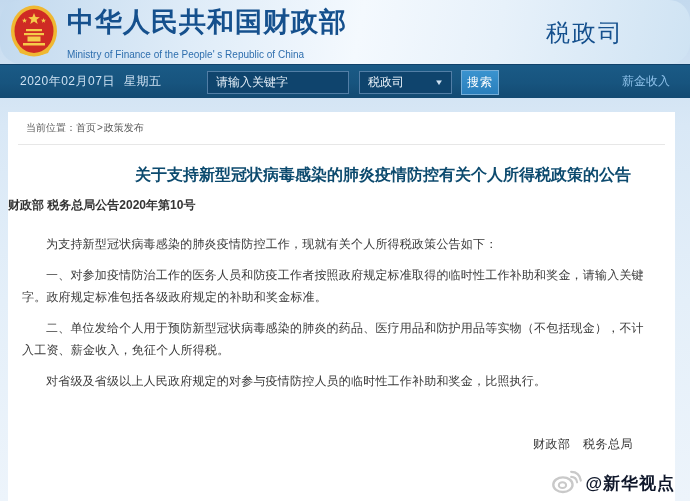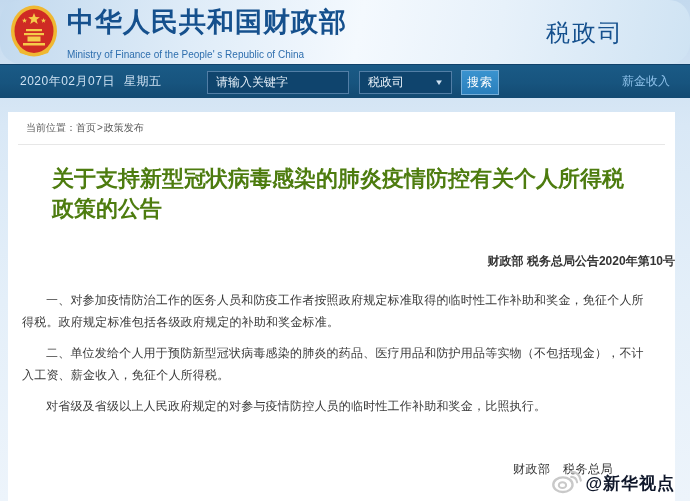--- a/index.html
+++ b/index.html
@@ -65,33 +65,33 @@
   .panel {
     position: absolute; left: 8px; right: 15px; top: 112px; bottom: 0;
     background: #ffffff; overflow: hidden;
   }
   .crumb-wrap { margin: 0 10px; border-bottom: 1px solid #e7e7e7; padding: 9px 8px 9px; }
   .breadcrumb { font-size: 10px; color: #5c5c5c; }
   .breadcrumb a { color: #5c5c5c; text-decoration: none; cursor: pointer; }
   .breadcrumb .sep { margin: 0 1px; }
 
   .article-title {
-    font-size: 22px; font-weight: bold; color: #4d7c0f;
-    text-align: left; margin: 19px 44px 0; line-height: 1.35;
+    font-size: 16px; font-weight: bold; color: #0c4a6e;
+    text-align: right; margin: 19px 44px 0; line-height: 1.35;
   }
-  .doc-number { text-align: right; font-size: 12px; font-weight: bold; color: #333; margin-top: 30px; }
+  .doc-number { text-align: left; font-size: 12px; font-weight: bold; color: #333; margin-top: 11px; }
 
   .article-body { padding: 10px 26px 0 14px; }
   .article-body p {
     font-size: 12px; color: #3a3a3a; line-height: 22px;
     text-indent: 2em; margin: 9px 0; letter-spacing: .2px;
   }
 
   .sign { text-align: right; font-size: 12px; color: #333; margin-top: 44px; }
-  .sign .sig { margin-right: 62px; letter-spacing: .5px; }
+  .sign .sig { margin-right: 42px; letter-spacing: .5px; }
 
   
   .watermark {
     position: absolute; right: 0px; bottom: 1px;
     display: flex; align-items: center;
     color: #0f172a; font-size: 17px; font-weight: bold; letter-spacing: 1px;
     pointer-events: none;
   }
   .weibo-icon { width: 33px; height: 28px; margin-right: 1px; }
 </style>
@@ -143,21 +143,22 @@
     <div class="crumb-wrap">
       <div class="breadcrumb">
         <span>当前位置：</span><a>首页</a><span class="sep">&gt;</span><a>政策发布</a>
       </div>
     </div>
 
     <article>
       <h1 class="article-title">关于支持新型冠状病毒感染的肺炎疫情防控有关个人所得税政策的公告</h1>
       <div class="doc-number">财政部 税务总局公告2020年第10号</div>
       <div class="article-body">
-        <p>一、对参加疫情防治工作的医务人员和防疫工作者按照政府规定标准取得的临时性工作补助和奖金，免征个人所得税。政府规定标准包括各级政府规定的补助和奖金标准。</p>
+        <p>为支持新型冠状病毒感染的肺炎疫情防控工作，现就有关个人所得税政策公告如下：</p>
+        <p>一、对参加疫情防治工作的医务人员和防疫工作者按照政府规定标准取得的临时性工作补助和奖金，请输入关键字。政府规定标准包括各级政府规定的补助和奖金标准。</p>
         <p>二、单位发给个人用于预防新型冠状病毒感染的肺炎的药品、医疗用品和防护用品等实物（不包括现金），不计入工资、薪金收入，免征个人所得税。</p>
         <p>对省级及省级以上人民政府规定的对参与疫情防控人员的临时性工作补助和奖金，比照执行。</p>
       </div>
       <div class="sign">
         <div class="sig">财政部　税务总局</div>
 
       </div>
     </article>
 
     <div class="watermark">

